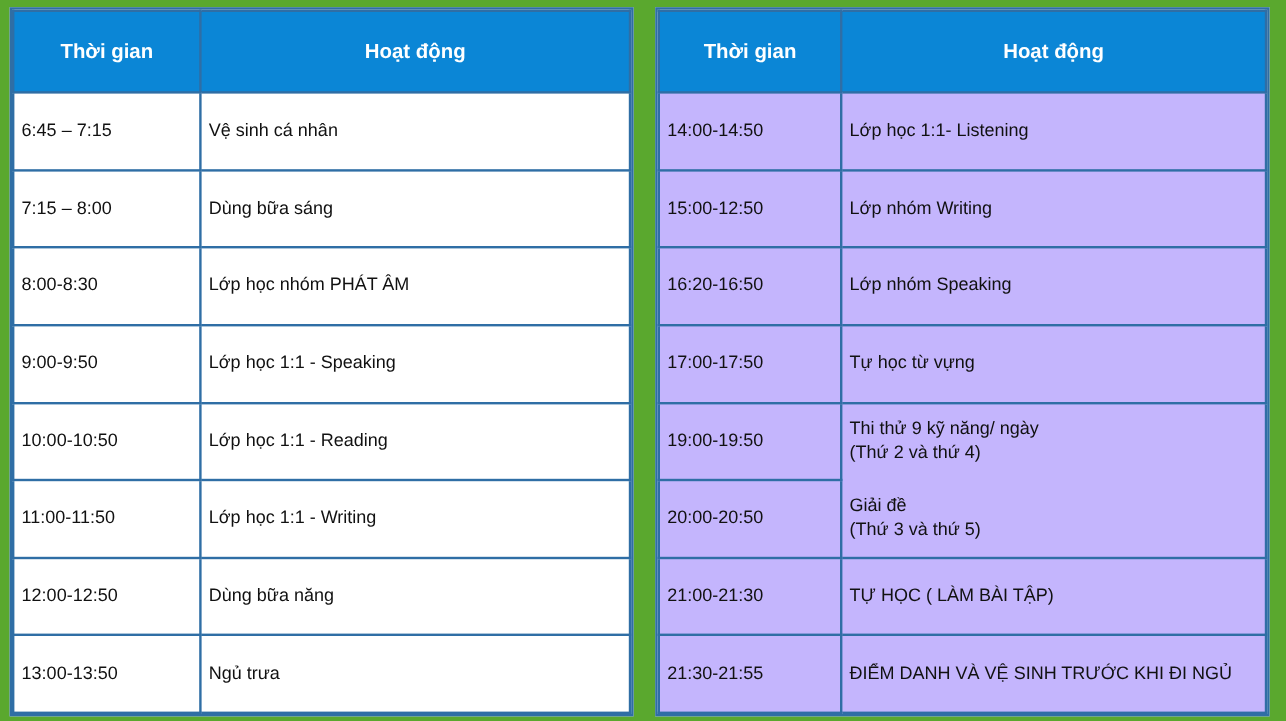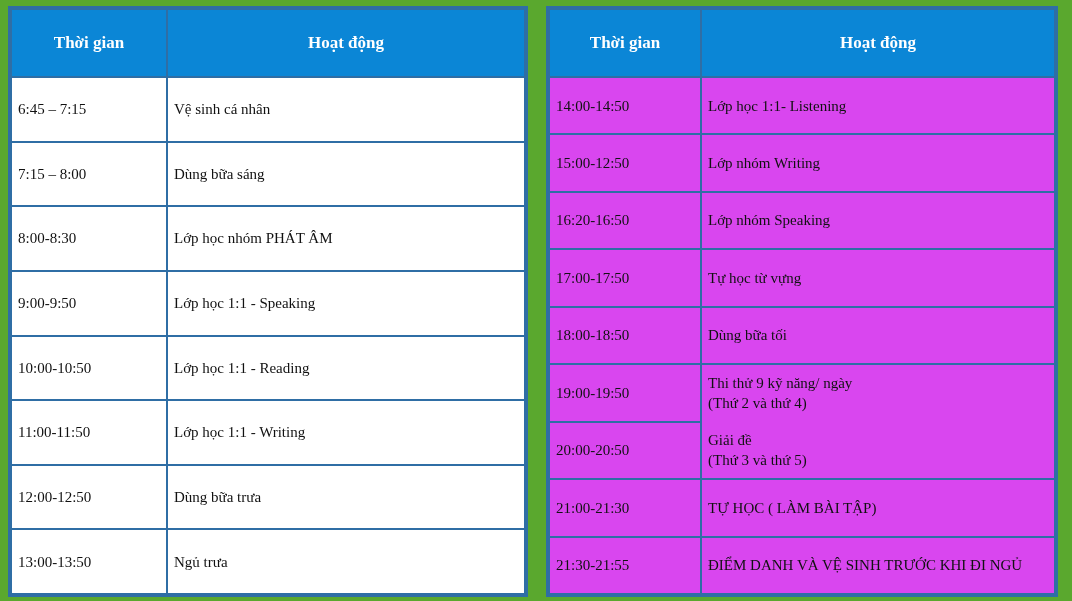--- a/index.html
+++ b/index.html
@@ -41,40 +41,39 @@
     height: 100%;
     table-layout: fixed;
   }
   th, td {
     border: 2px solid #2f6ea5;
     vertical-align: middle;
     font-size: 15px;
     color: #111111;
     padding: 4px 6px;
     line-height: 1.35;
-    font-family: Liberation Serif, serif;
   }
   thead th {
     background: #0b86d6;
     color: #ffffff;
     font-weight: bold;
     font-size: 17px;
     height: 58px;
   }
   .col-time {
     width: 142px;
   }
   .panel-right .col-time {
     width: 138px;
   }
   tbody td {
     background: #ffffff;
   }
   .panel-right tbody td {
-    background: #d946ef;
+    background: #c4b5fd;
   }
   .panel-left tbody tr {
     height: 55px;
   }
   .panel-right tbody tr {
     height: 55px;
   }
   .line {
     display: block;
   }
@@ -125,21 +124,21 @@
           </tr>
           <tr>
             <td class="col-time">11:00-11:50</td>
             <td>
               <span class="line">Lớp học 1:1 - Writing</span>
             </td>
           </tr>
           <tr>
             <td class="col-time">12:00-12:50</td>
             <td>
-              <span class="line">Dùng bữa trưa</span>
+              <span class="line">Dùng bữa năng</span>
             </td>
           </tr>
           <tr>
             <td class="col-time">13:00-13:50</td>
             <td>
               <span class="line">Ngủ trưa</span>
             </td>
           </tr>
         </tbody>
     </table>
@@ -172,26 +171,20 @@
               <span class="line">Lớp nhóm Speaking</span>
             </td>
           </tr>
           <tr>
             <td class="col-time">17:00-17:50</td>
             <td>
               <span class="line">Tự học từ vựng</span>
             </td>
           </tr>
           <tr>
-            <td class="col-time">18:00-18:50</td>
-            <td>
-              <span class="line">Dùng bữa tối</span>
-            </td>
-          </tr>
-          <tr>
             <td class="col-time">19:00-19:50</td>
             <td style="border-bottom: none;">
               <span class="line">Thi thử 9 kỹ năng/ ngày</span>
               <span class="line">(Thứ 2 và thứ 4)</span>
             </td>
           </tr>
           <tr>
             <td class="col-time">20:00-20:50</td>
             <td style="border-top: none;">
               <span class="line">Giải đề</span>

